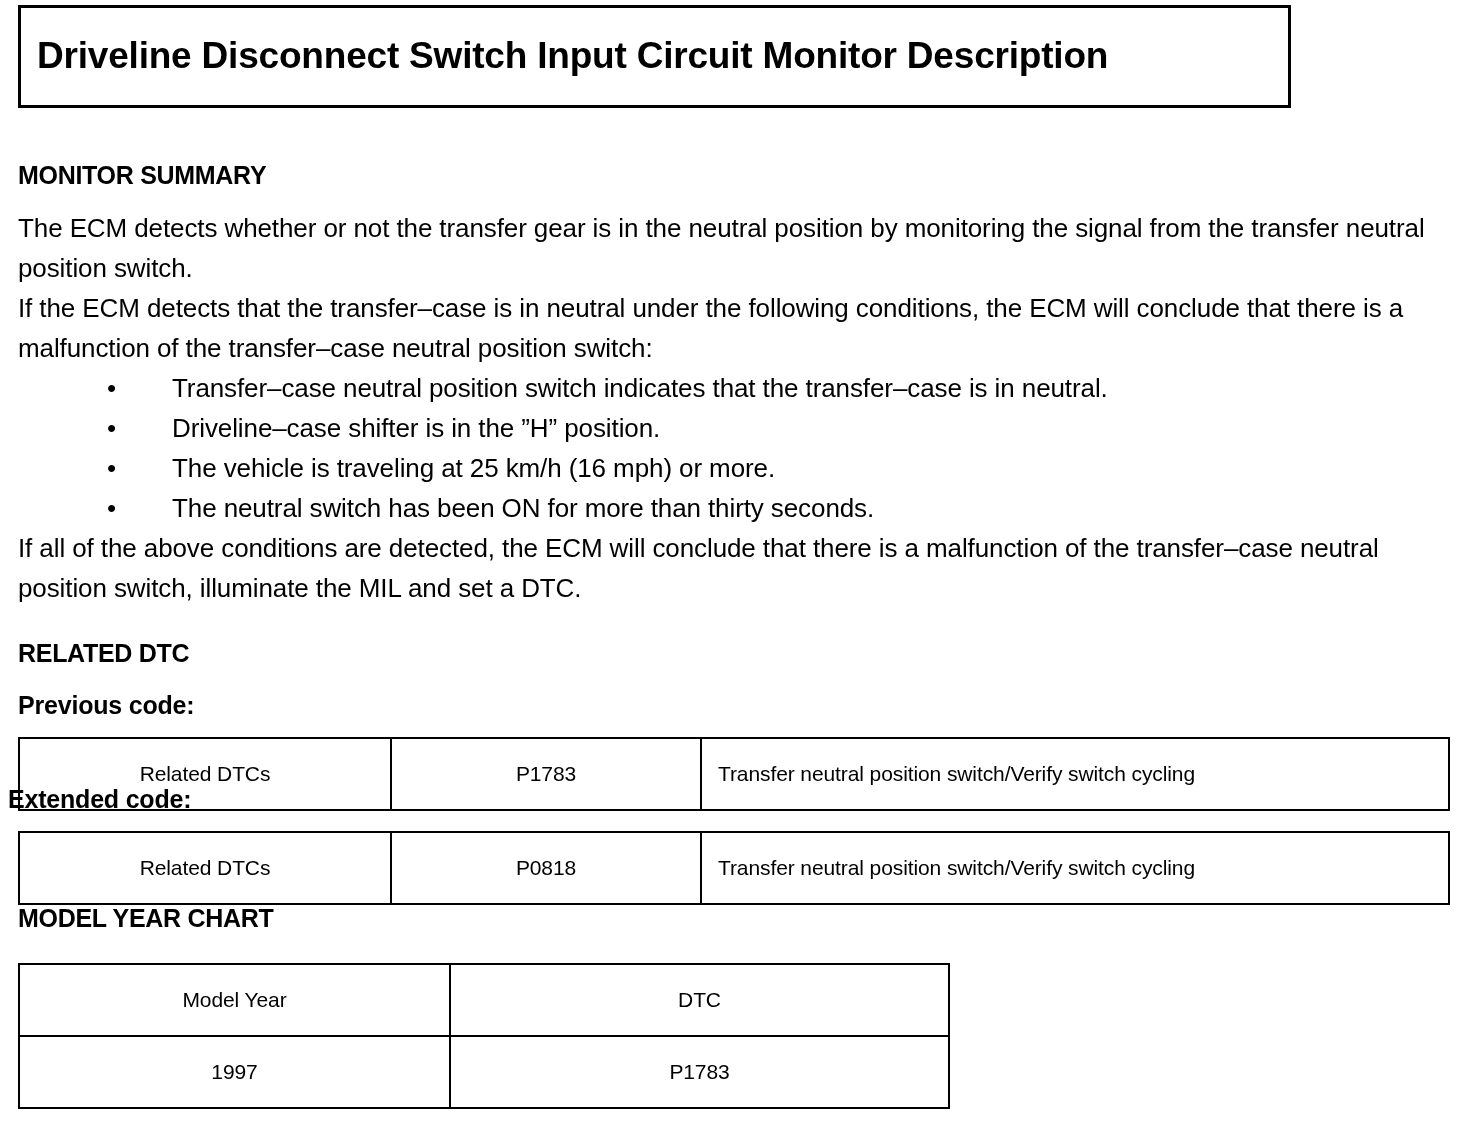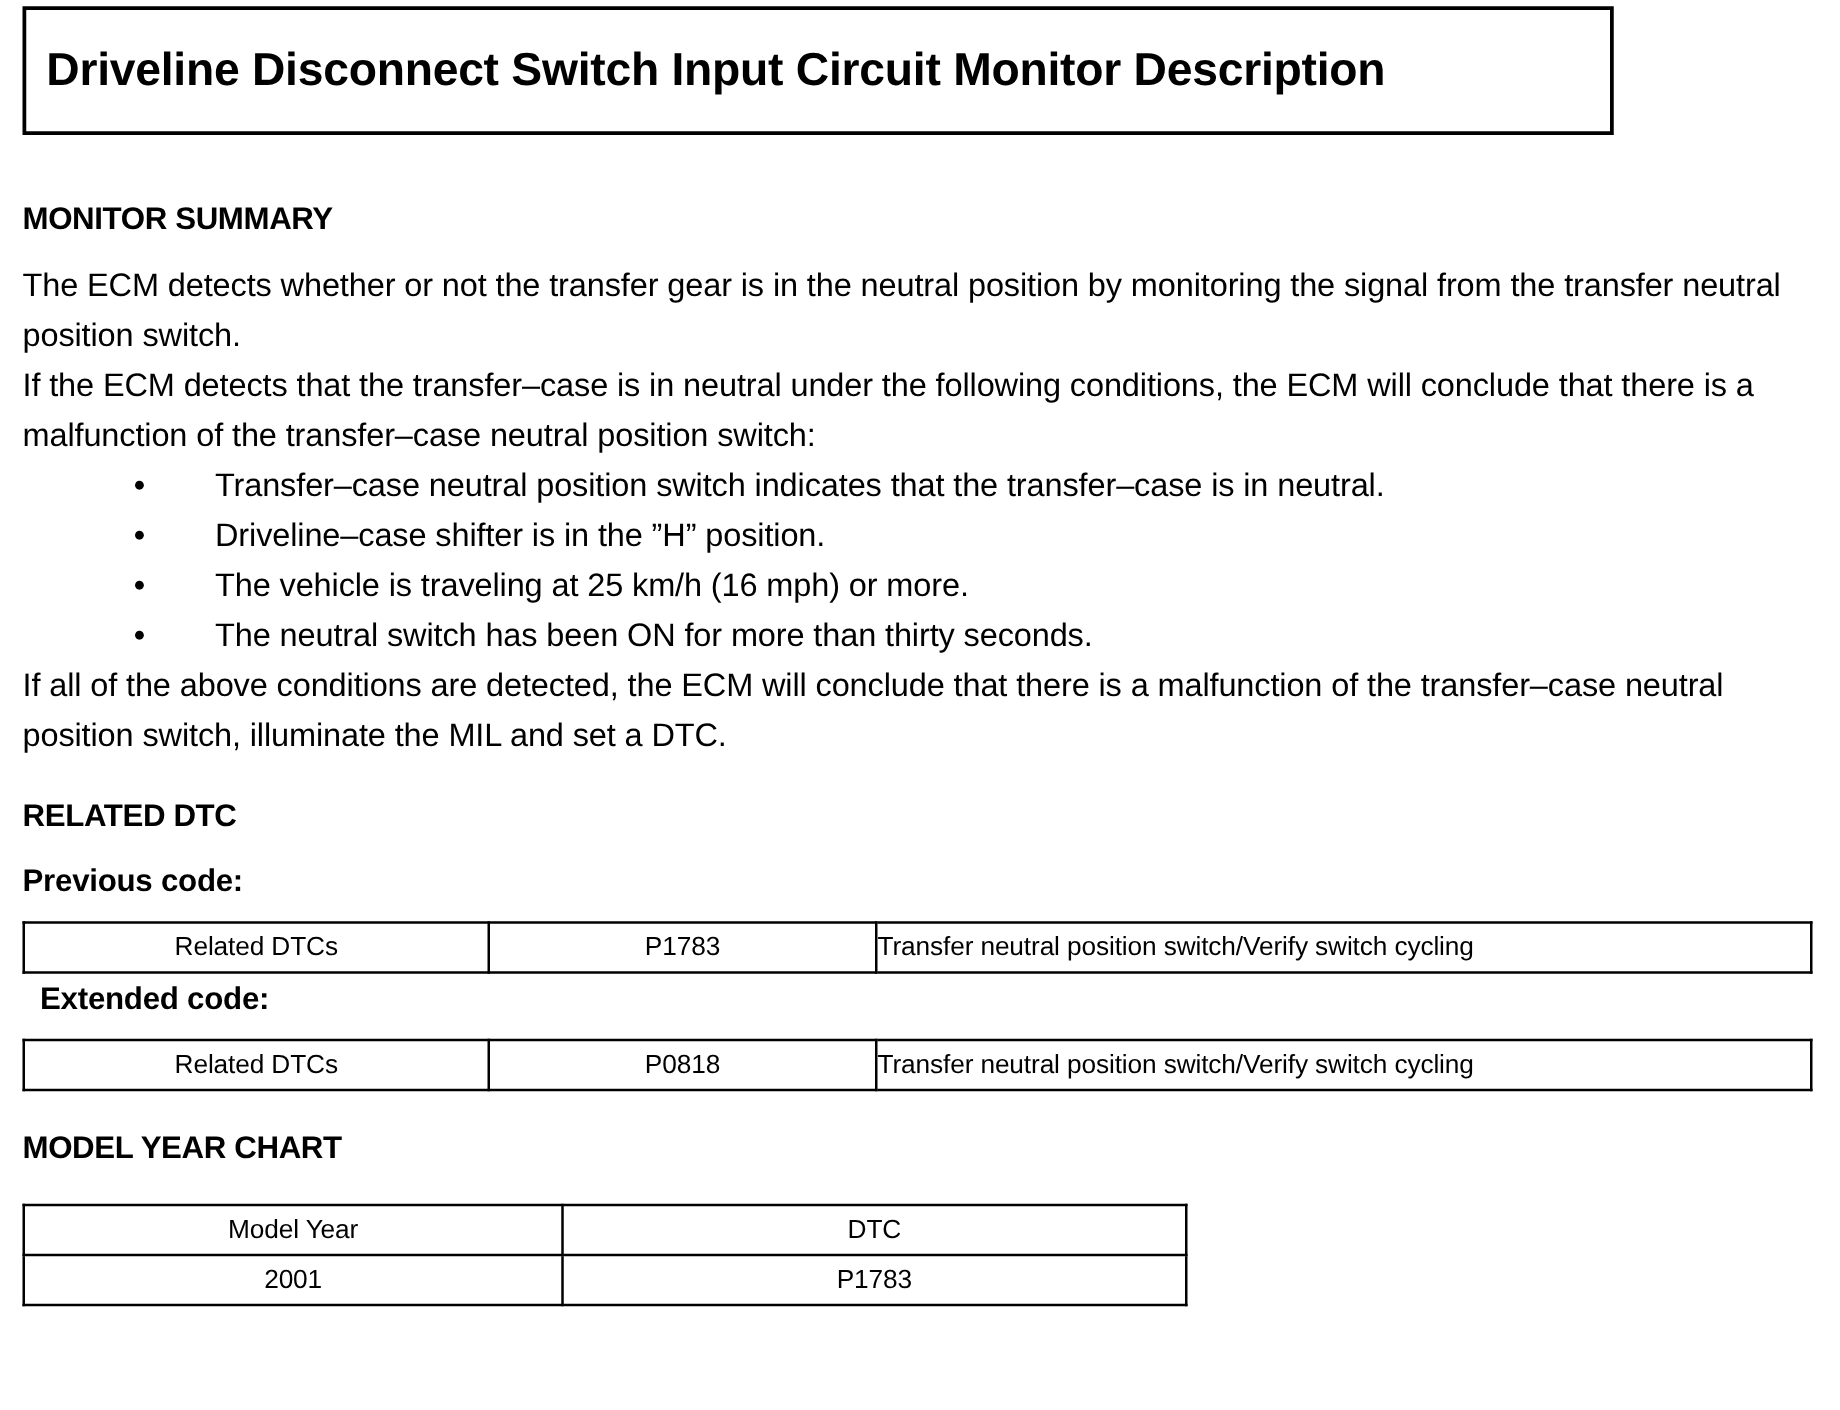--- a/index.html
+++ b/index.html
@@ -101,21 +101,21 @@
   table.grid {
     position: absolute;
     border-collapse: collapse;
     table-layout: fixed;
   }
   table.grid td {
     border: 2px solid #000000;
     font-size: 21px;
     letter-spacing: -0.1px;
     height: 38px;
-    padding: 0;
+    padding: 16px;
     vertical-align: middle;
   }
   td.c { text-align: center; }
   td.l { text-align: left; padding-left: 10px; }
 
   
   .dtc-table { left: 18px; width: 1430px; }
   .dtc-table col.col-a { width: 372px; }
   .dtc-table col.col-b { width: 310px; }
   .dtc-table col.col-c { width: 748px; }
@@ -174,21 +174,21 @@
     </colgroup>
     <tbody>
       <tr>
         <td class="c">Related DTCs</td>
         <td class="c">P1783</td>
         <td class="l">Transfer neutral position switch/Verify switch cycling</td>
       </tr>
     </tbody>
   </table>
 
-  <div class="h2" style="left:32px; top:787px;">Extended code:</div>
+  <div class="h2" style="left:8px; top:787px;">Extended code:</div>
 
   <table class="grid dtc-table" style="top:831px;">
     <colgroup>
       <col class="col-a">
         <col class="col-b">
         <col class="col-c">
     </colgroup>
     <tbody>
       <tr>
         <td class="c">Related DTCs</td>
@@ -204,19 +204,19 @@
     <colgroup>
       <col class="col-a">
         <col class="col-b">
     </colgroup>
     <tbody>
       <tr>
         <td class="c">Model Year</td>
         <td class="c">DTC</td>
       </tr>
       <tr>
-        <td class="c">2001</td>
+        <td class="c">1997</td>
         <td class="c">P1783</td>
       </tr>
     </tbody>
   </table>
 
 </div>
 
 </body></html>

